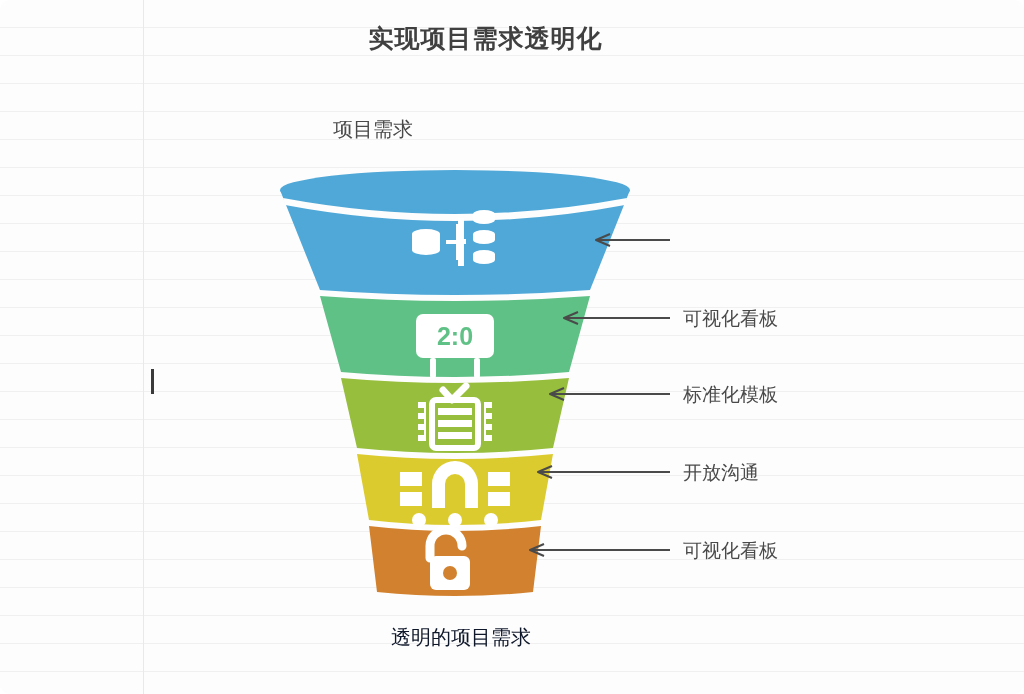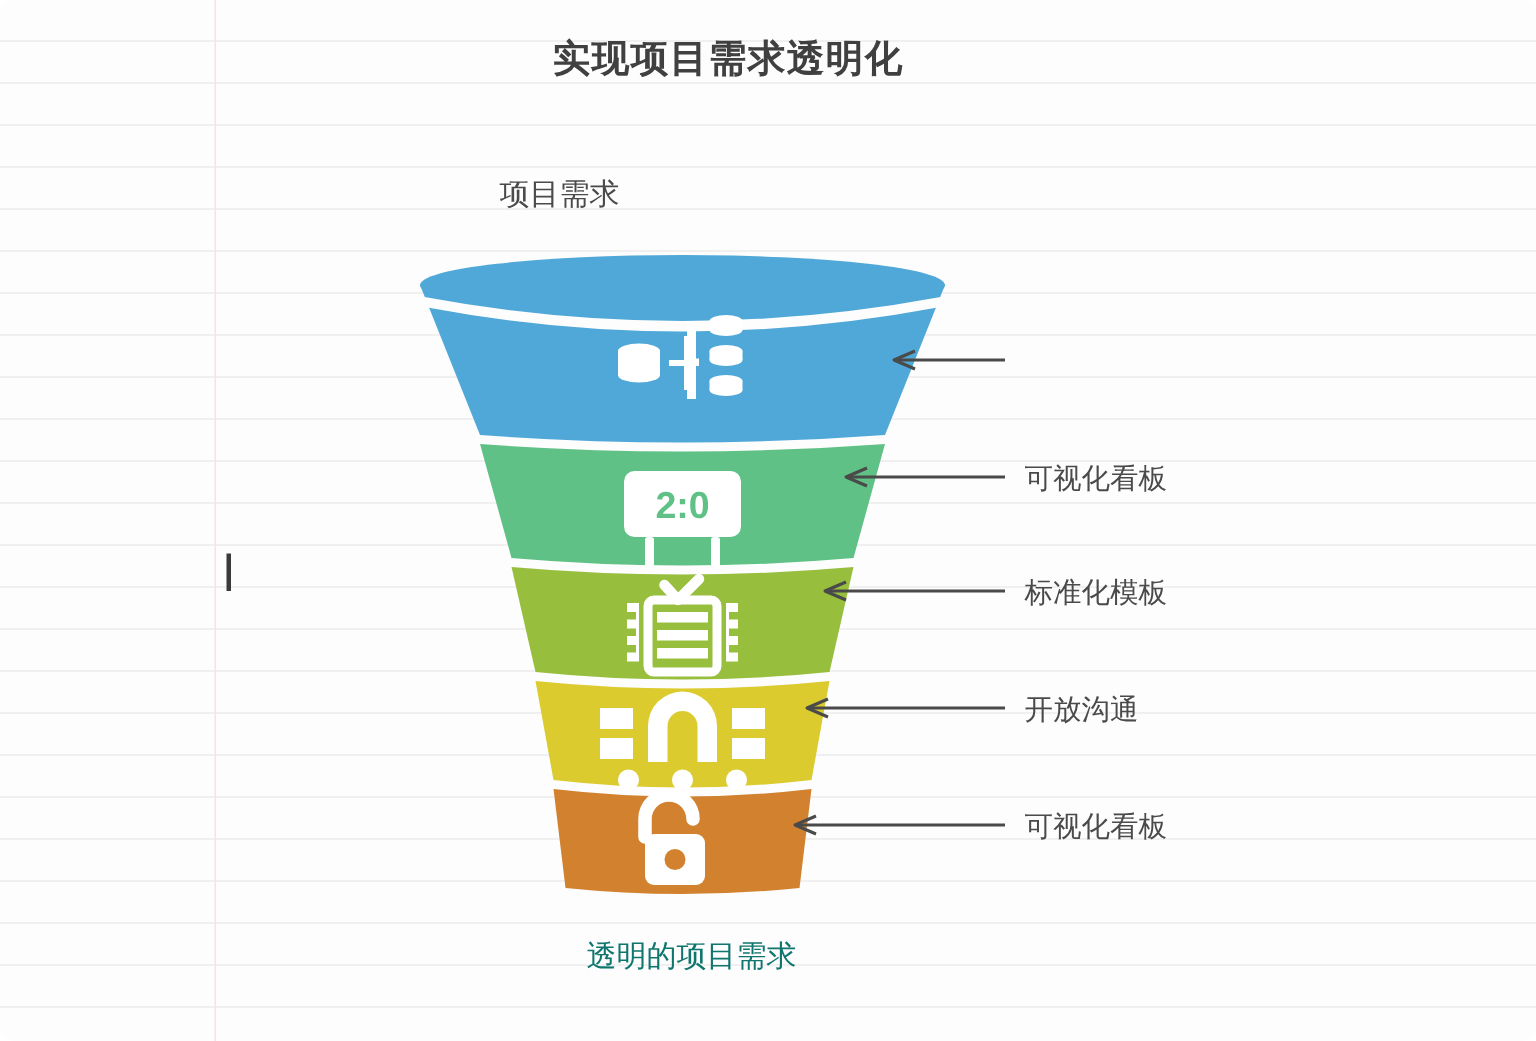--- a/index.html
+++ b/index.html
@@ -73,21 +73,21 @@
     font-size: 20px;
     color: #4a4a4a;
   }
   #funnel-bottom-label {
     position: absolute;
     left: 333px;
     top: 624px;
     width: 256px;
     text-align: center;
     font-size: 20px;
-    color: #0f766e;
+    color: #0f172a;
   }
 
   
   #funnel-graphic {
     position: absolute;
     left: 280px;
     top: 168px;
   }
 
   

